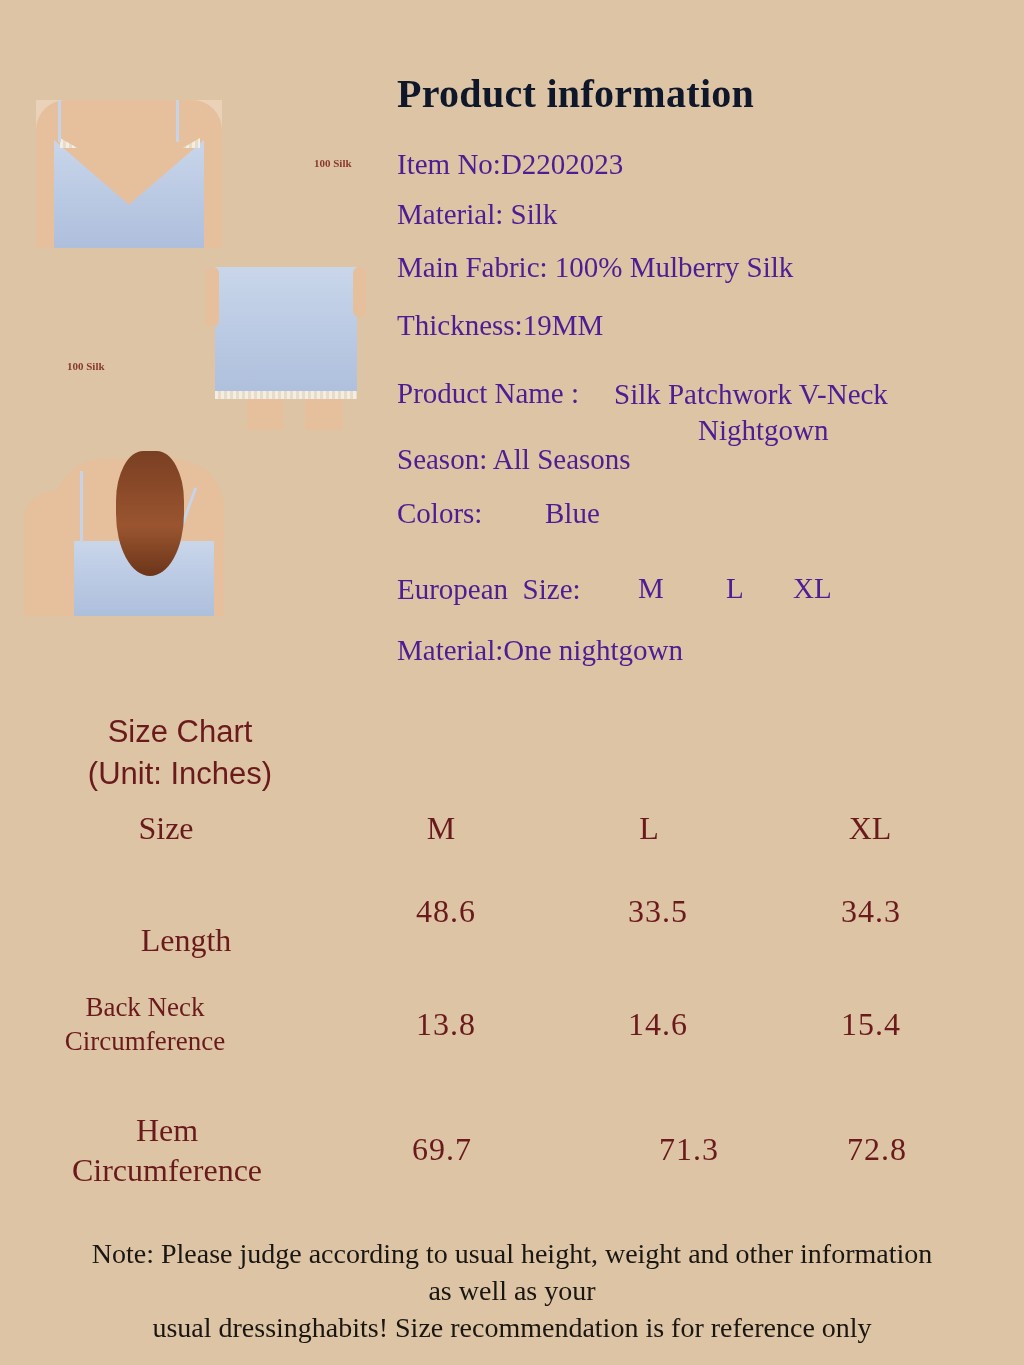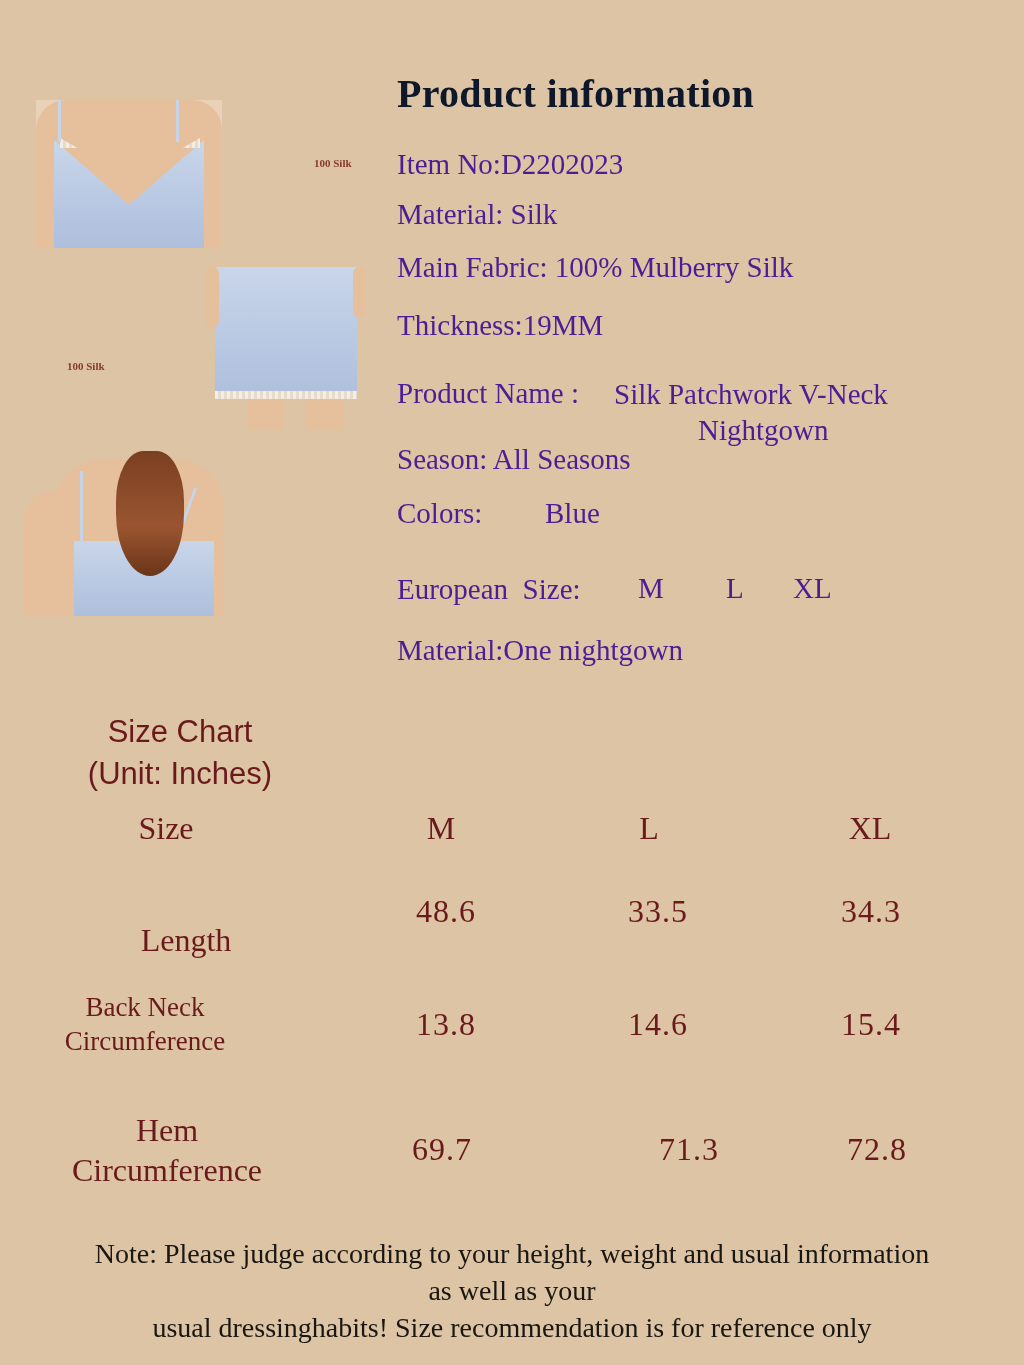--- a/index.html
+++ b/index.html
@@ -164,16 +164,16 @@
 
 <div class="cell rowlabel" style="left:167px; top:1110px;">
   <div>Hem</div>
   <div>Circumference</div>
 </div>
 <div class="cell val" style="left:442px; top:1131px;">69.7</div>
 <div class="cell val" style="left:655px; top:1131px;margin-left:34px;">71.3</div>
 <div class="cell val" style="left:877px; top:1131px;">72.8</div>
 
 <div class="abs note">
-  <div>Note: Please judge according to your height, weight and usual information</div>
+  <div>Note: Please judge according to usual height, weight and other information</div>
   <div>as well as your</div>
   <div>usual dressinghabits! Size recommendation is for reference only</div>
 </div>
 
 </body></html>

